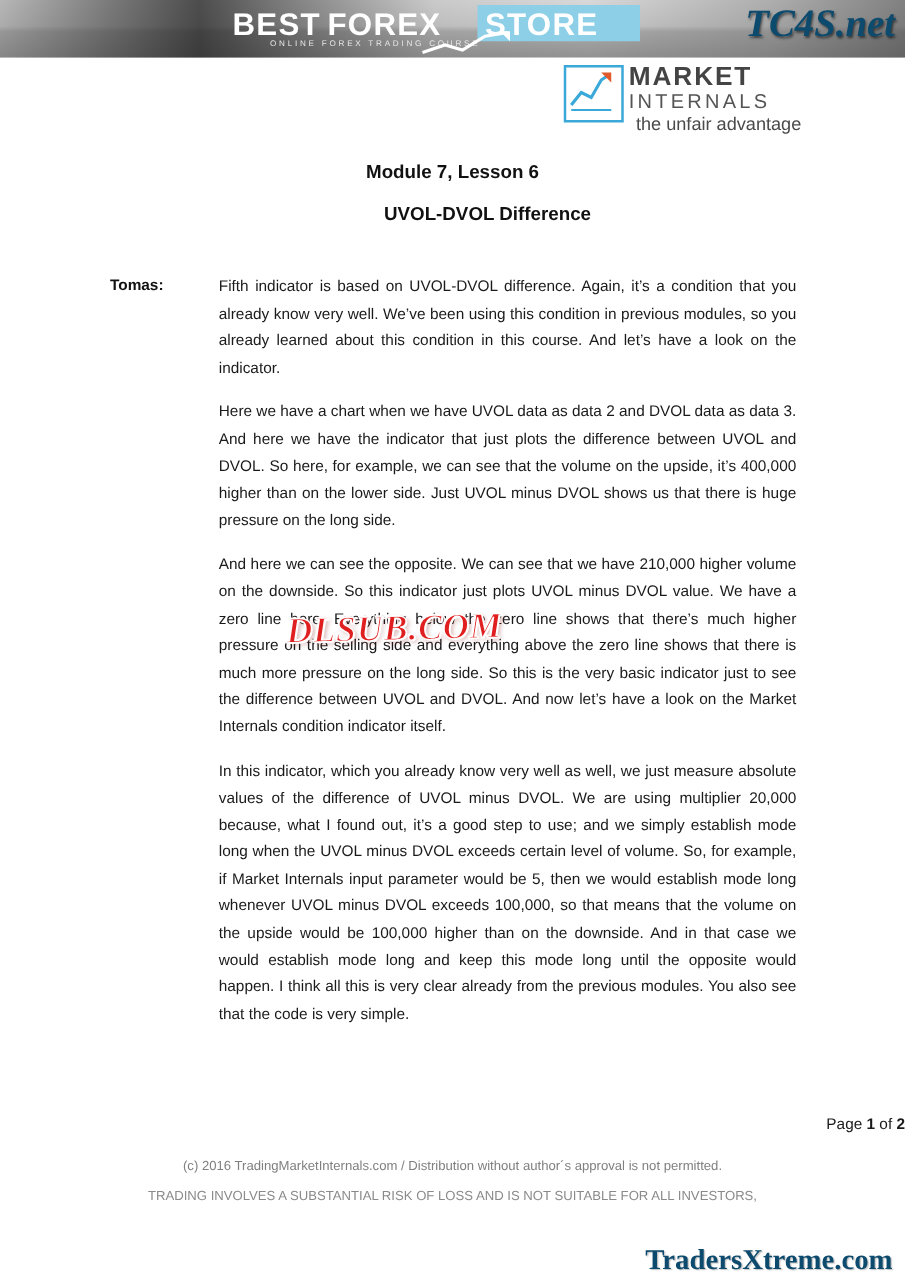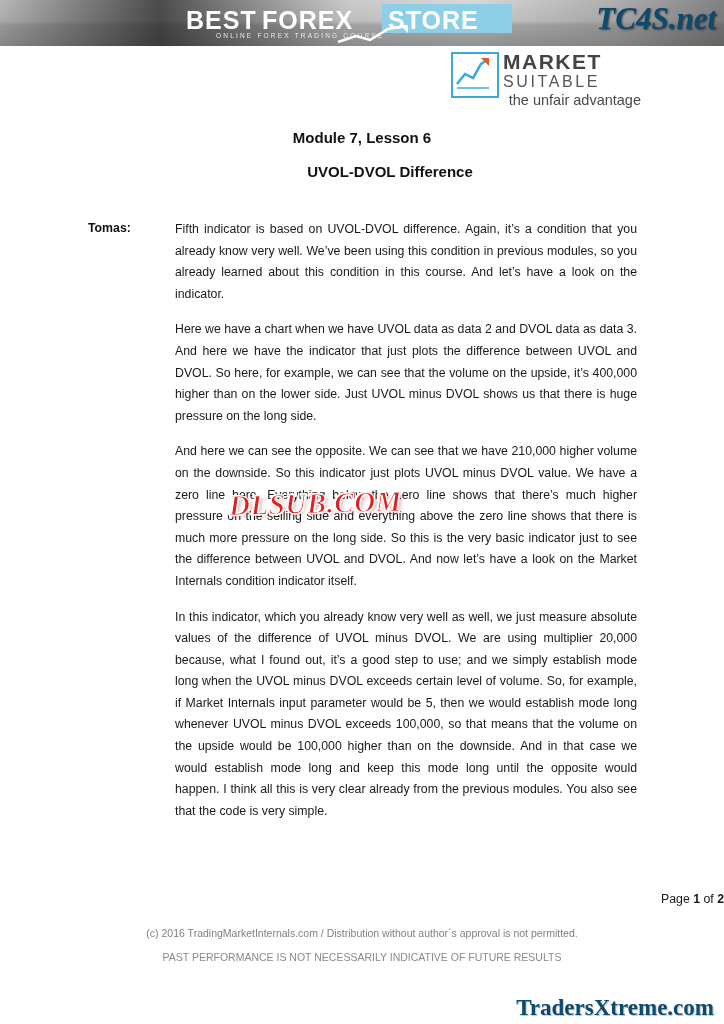--- a/index.html
+++ b/index.html
@@ -255,21 +255,21 @@
 
 <div class="mi-logo">
   <div class="mi-icon">
     <svg width="40" height="38" viewBox="0 0 40 38">
       <polyline points="4,30 12,20 20,24 28,10 34,6" fill="none" stroke="#3aa8d8" stroke-width="2.5"></polyline>
       <polygon points="28,4 36,4 36,12" fill="#e05a2a"></polygon>
       <line x1="4" y1="34" x2="36" y2="34" stroke="#3aa8d8" stroke-width="1.5"></line>
     </svg>
   </div>
   <span class="mi-market">MARKET</span>
-  <span class="mi-internals">SUITABLE</span>
+  <span class="mi-internals">INTERNALS</span>
 </div>
 <div class="mi-tag">the unfair advantage</div>
 
 <div class="doc-title">Module 7, Lesson 6</div>
 <div class="doc-subtitle">UVOL-DVOL Difference</div>
 
 <div class="speaker">Tomas:</div>
 
 <div class="body-col">
   <p>Fifth indicator is based on UVOL-DVOL difference. Again, it’s a condition that you already know very well. We’ve been using this condition in previous modules, so you already learned about this condition in this course. And let’s have a look on the indicator.</p>
@@ -280,16 +280,16 @@
 
 <div class="watermark">DLSUB.COM</div>
 
 <div class="page-num">
   <span>Page </span><b>1</b><span> of </span><b>2</b>
 </div>
 
 <div class="copyright">(c) 2016 TradingMarketInternals.com / Distribution without author´s approval is not permitted.</div>
 
 <div class="risk">
-  <div>PAST PERFORMANCE IS NOT NECESSARILY INDICATIVE OF FUTURE RESULTS</div>
+  <div>TRADING INVOLVES A SUBSTANTIAL RISK OF LOSS AND IS NOT SUITABLE FOR ALL INVESTORS,</div>
 </div>
 
 <div class="txtreme">TradersXtreme.com</div>
 
 </body></html>

